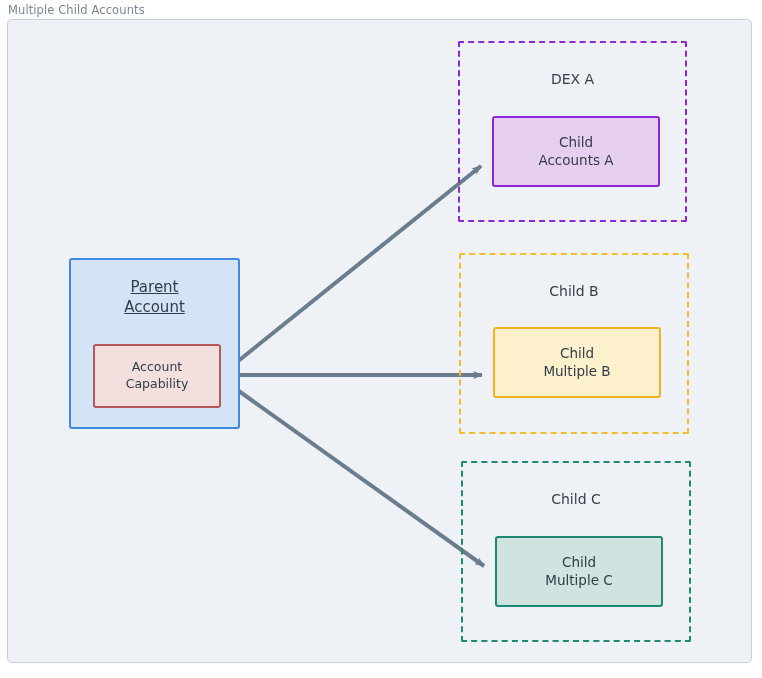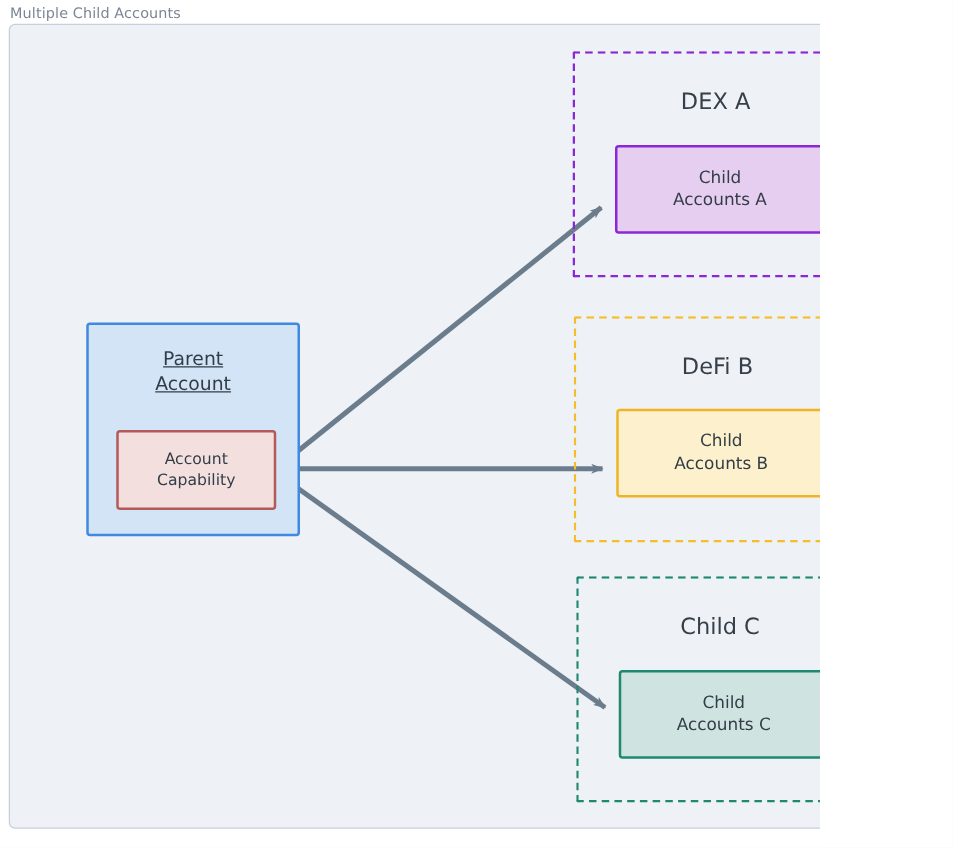--- a/index.html
+++ b/index.html
@@ -3,21 +3,21 @@
 <meta charset="utf-8">
 <style>
   html, body {
     margin: 0;
     padding: 0;
     background: #ffffff;
     font-family: "DejaVu Sans", "Liberation Sans", sans-serif;
   }
   #canvas {
     position: relative;
-    width: 656px;
+    width: 762px;
     height: 678px;
     background: #ffffff;
     overflow: hidden;
   }
   
   #frame-title {
     position: absolute;
     left: 8px;
     top: 3px;
     font-size: 11.5px;
@@ -52,21 +52,21 @@
   .group-node {
     position: absolute;
     box-sizing: border-box;
     background: transparent;
   }
   .group-label {
     position: absolute;
     left: 0;
     right: 0;
     text-align: center;
-    font-size: 18px;
+    font-size: 14px;
     color: #374049;
     white-space: nowrap;
   }
 
   
   #parent-account {
     left: 69px; top: 258px;
     width: 171px; height: 171px;
     background: #d3e4f7;
     border: 2px solid #3f8ae0;
@@ -175,28 +175,28 @@
 
   <div class="group-node" id="group-dex-a">
     <div class="group-label">DEX A</div>
   </div>
   <div class="node" id="child-account-a">
     <span class="lbl">Child</span>
     <span class="lbl">Accounts A</span>
   </div>
 
   <div class="group-node" id="group-defi-b">
-    <div class="group-label">DeFi B</div>
+    <div class="group-label">Child B</div>
   </div>
   <div class="node" id="child-account-b">
     <span class="lbl">Child</span>
-    <span class="lbl">Accounts B</span>
+    <span class="lbl">Multiple B</span>
   </div>
 
   <div class="group-node" id="group-game-c">
     <div class="group-label">Child C</div>
   </div>
   <div class="node" id="child-account-c">
     <span class="lbl">Child</span>
-    <span class="lbl">Accounts C</span>
+    <span class="lbl">Multiple C</span>
   </div>
 
 </div>
 
 </body></html>

